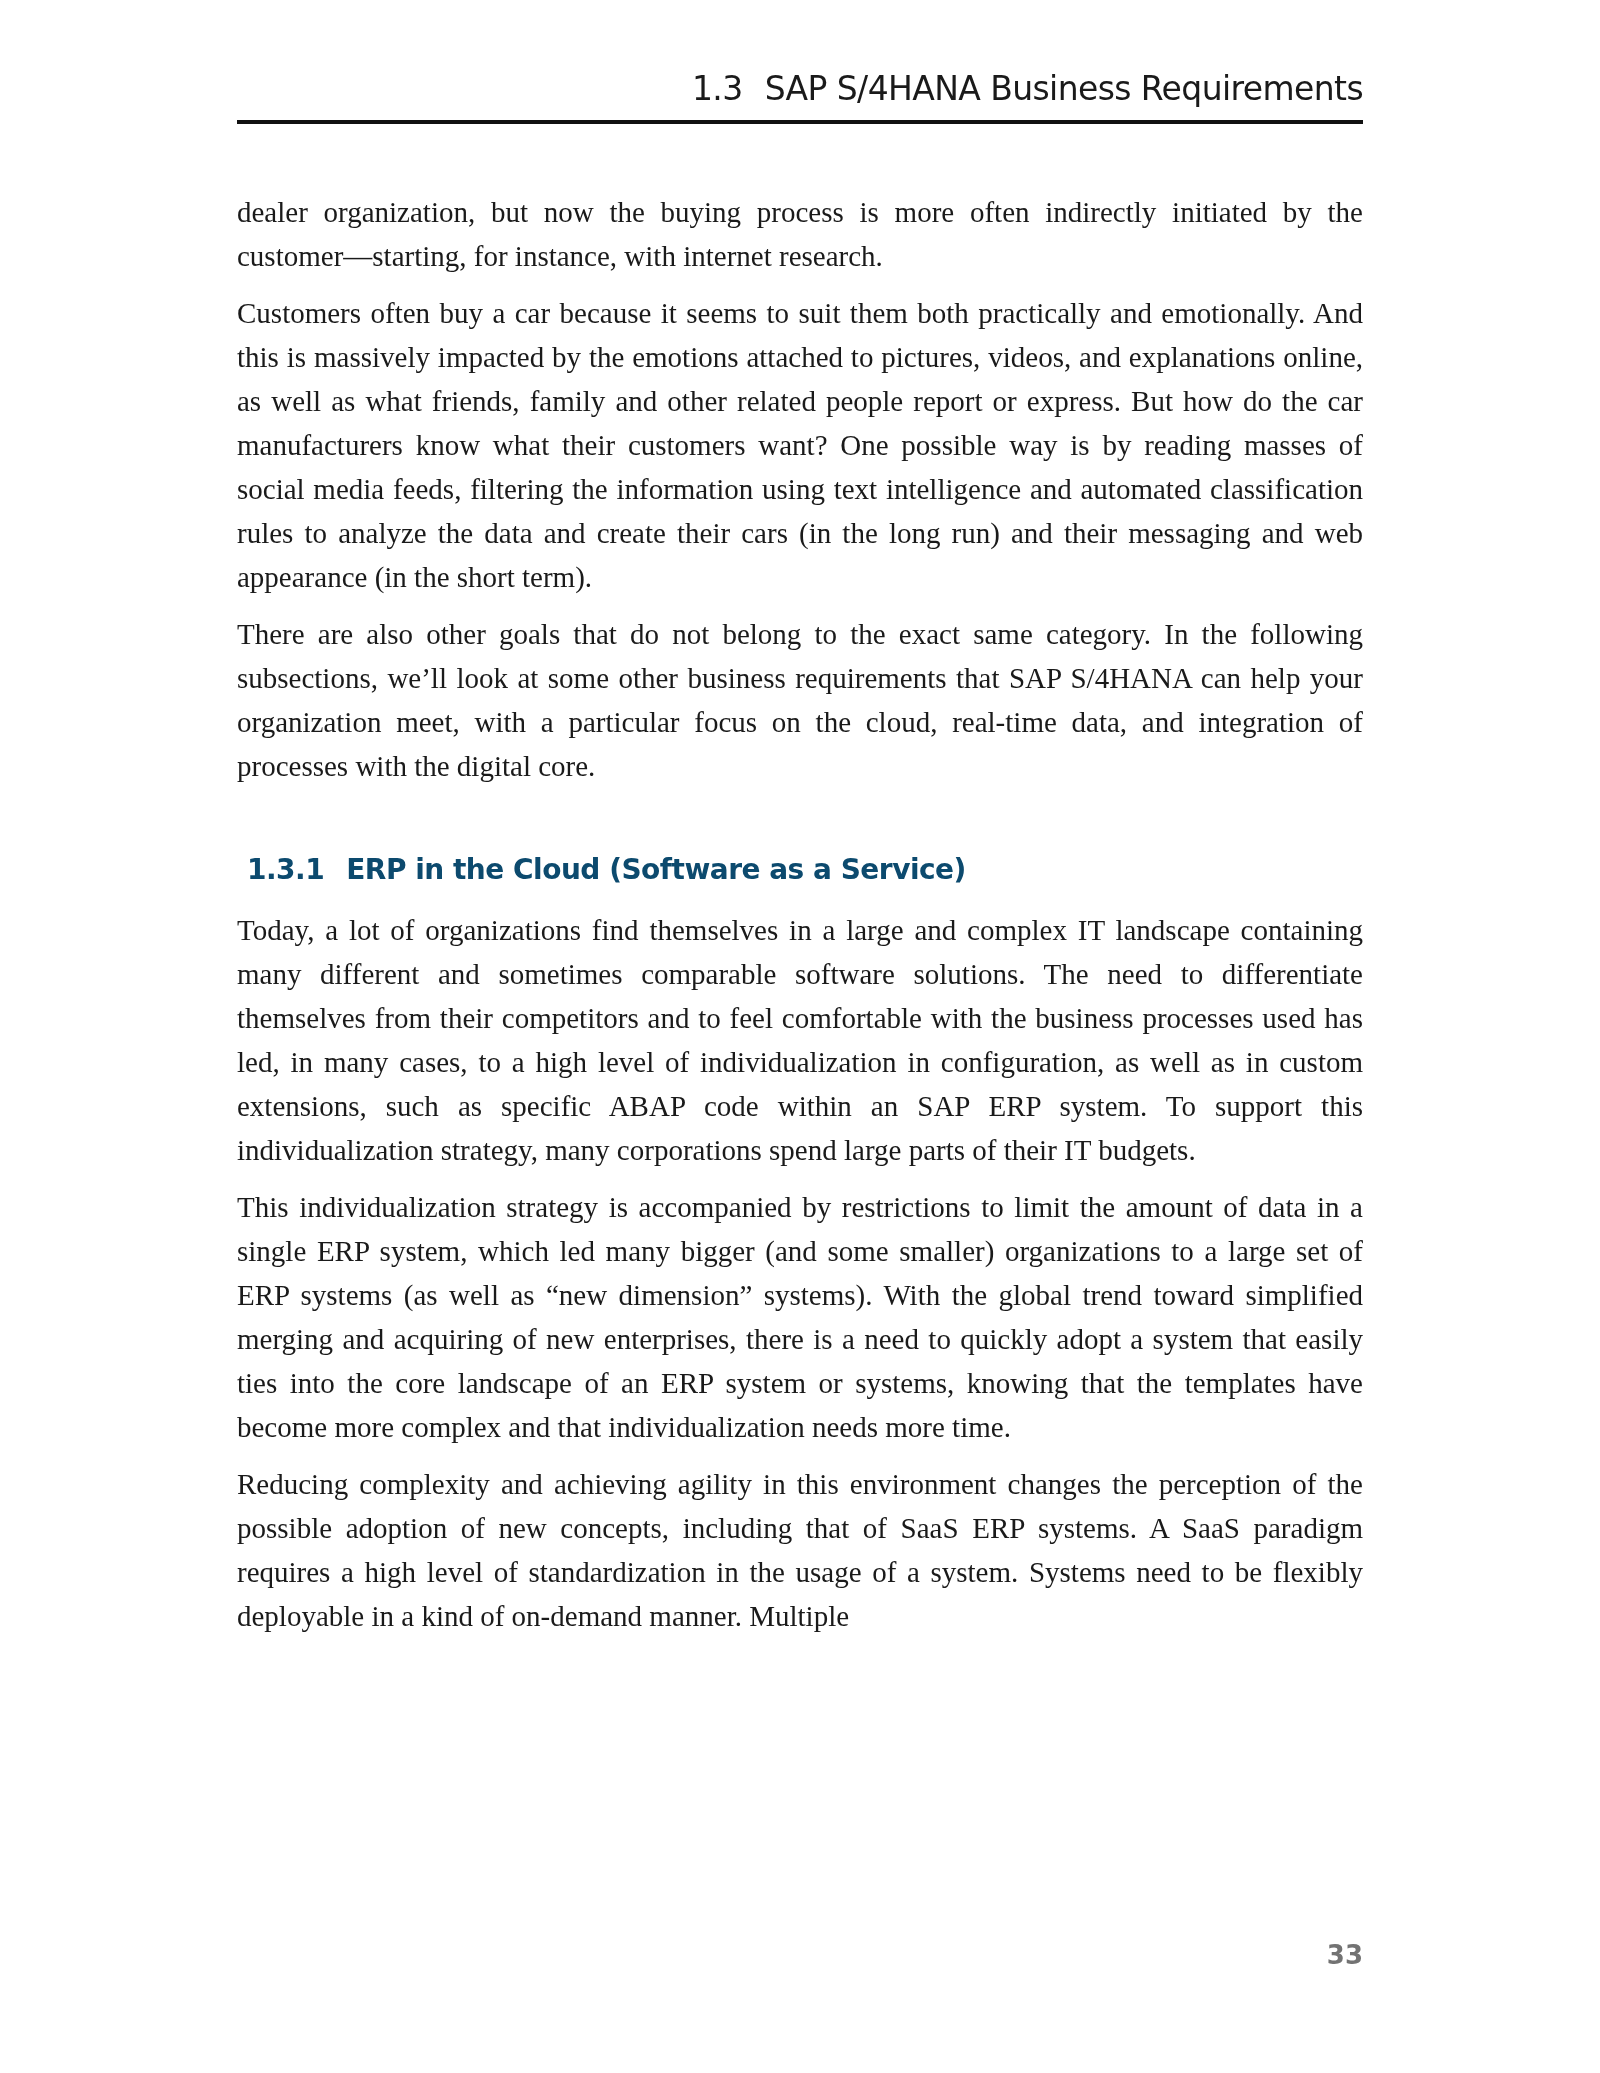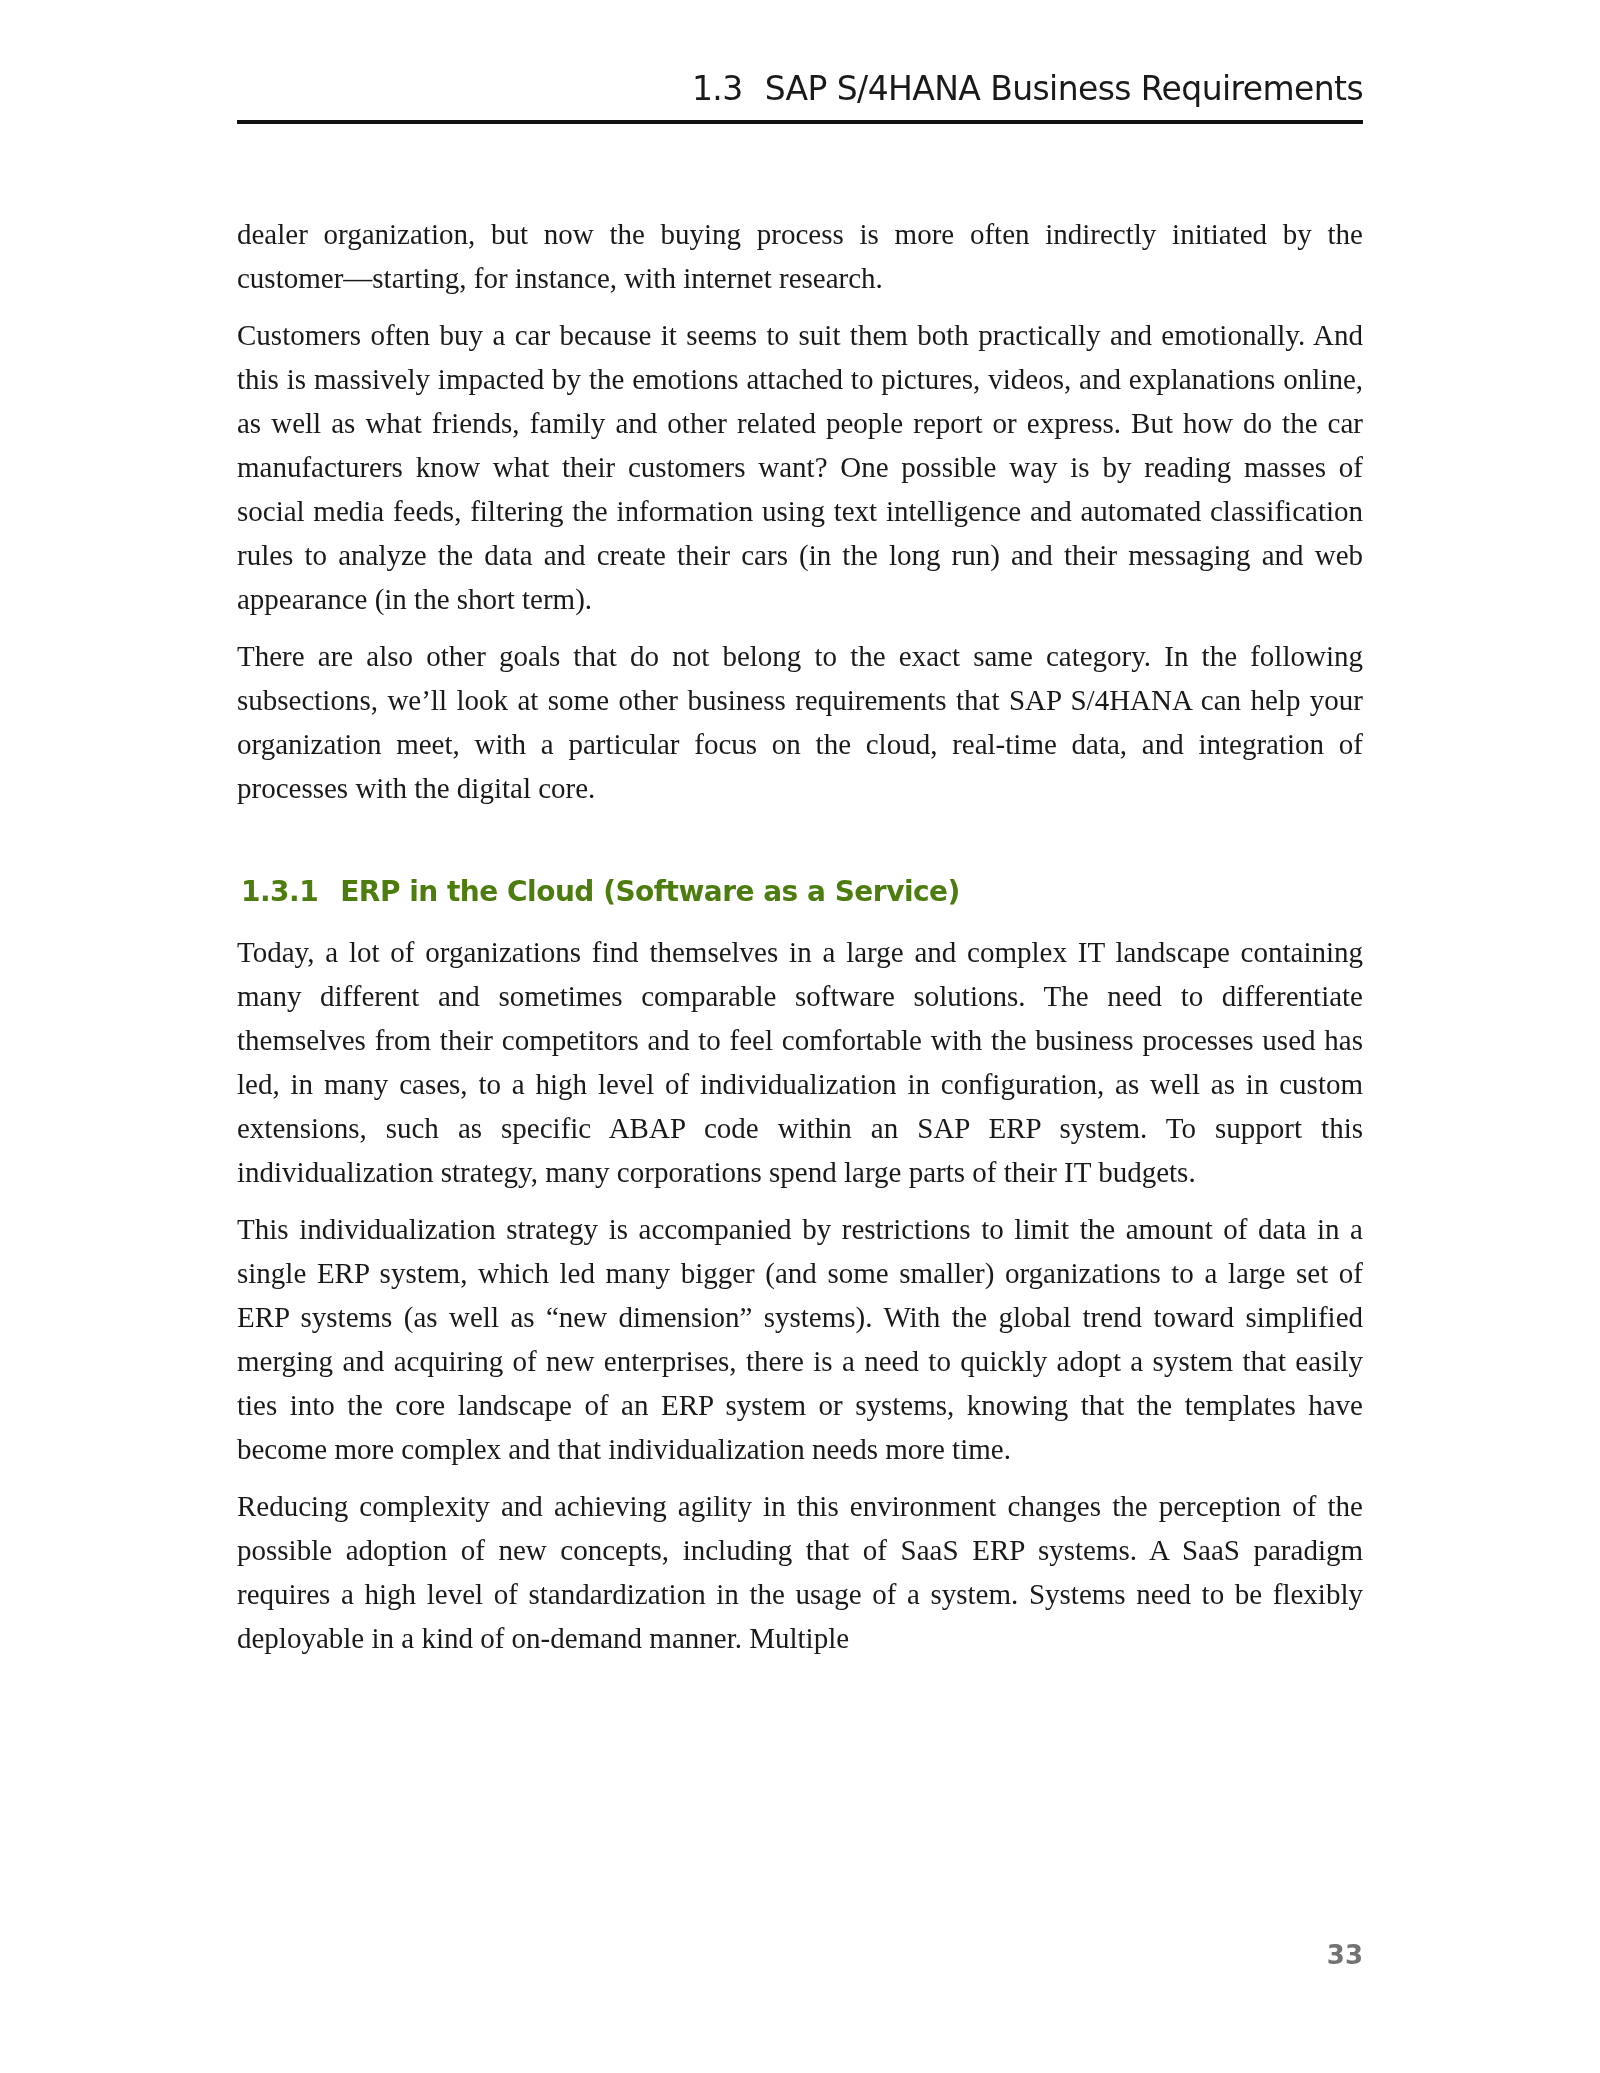--- a/index.html
+++ b/index.html
@@ -40,39 +40,39 @@
     position: absolute;
     left: 0;
     top: 120px;
     width: 1126px;
     height: 4px;
     background: #111111;
   }
   .body-text {
     position: absolute;
     left: 0;
-    top: 212px;
+    top: 190px;
     width: 1126px;
     font-family: "Liberation Serif", "DejaVu Serif", serif;
     font-size: 29px;
     line-height: 44px;
     color: #1a1a1a;
   }
   .body-text p {
     margin: 0 0 13px 0;
     text-align: justify;
     hyphens: manual;
   }
   .section-heading {
     font-family: "DejaVu Sans", "Liberation Sans", sans-serif;
     font-weight: bold;
     font-size: 28px;
     letter-spacing: -0.5px;
-    color: #4d7c0f;
-    margin: 62px 0 18px 4px;
+    color: #0c4a6e;
+    margin: 62px 0 18px 10px;
     line-height: 40px;
   }
   .section-heading .sec-num {
     margin-right: 22px;
   }
   .page-number {
     position: absolute;
     right: 0;
     top: 1940px;
     font-family: "DejaVu Sans", "Liberation Sans", sans-serif;

